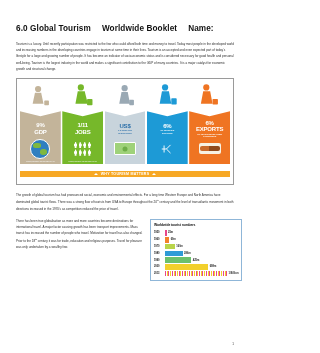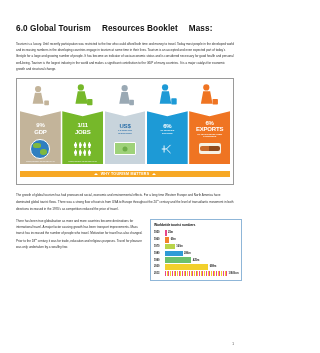--- a/index.html
+++ b/index.html
@@ -218,21 +218,21 @@
   .hands-art { width: 22px; height: 11px; background: #f7f1e2; border-radius: 2px; position: relative; overflow:hidden; }
   .hands-art::before { content:""; position:absolute; left:1px; top:3px; width:11px; height:5px; background:#c96a2b; border-radius: 2px 0 0 2px; }
   .hands-art::after { content:""; position:absolute; right:1px; top:3px; width:11px; height:5px; background:#8f4a1c; border-radius: 0 2px 2px 0; }
 </style>
 </head>
 <body>
 
 <div class="page">
 
   <h1 class="doc-title">
-    <span>6.0 Global Tourism</span><span class="gap"></span><span>Resources Booklet</span><span class="gap"></span><span>Mass:</span>
+    <span>6.0 Global Tourism</span><span class="gap"></span><span>Worldwide Booklet</span><span class="gap"></span><span>Name:</span>
   </h1>
 
   <p class="body-text">Tourism is a luxury. Until recently participation was restricted to the few who could afford both time and money to travel. Today most people in the developed world and increasing numbers in the developing countries engage in tourism at some time in their lives. Tourism is an accepted and even expected part of today's lifestyle for a large and growing number of people. It has become an indicator of socio-economic status and is considered necessary for good health and personal well-being. Tourism is the largest industry in the world and makes a significant contribution to the GDP of many countries. It is a major catalyst for economic growth and structural change.</p>
 
   <div class="infographic">
     <div class="ig-inner">
       <div class="panels">
 
         <div class="panel">
           <div class="person">

